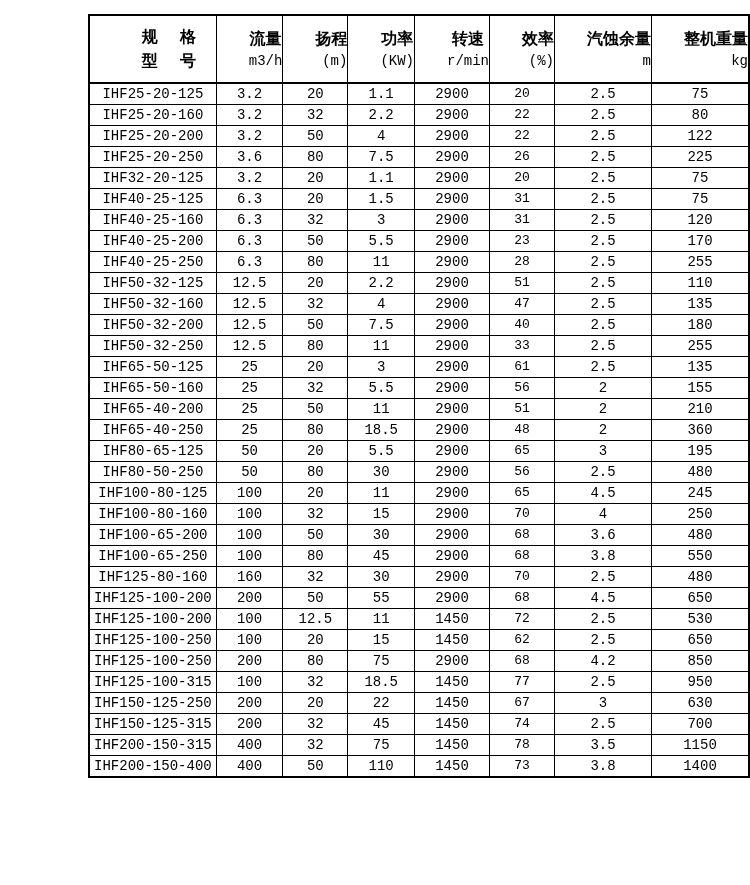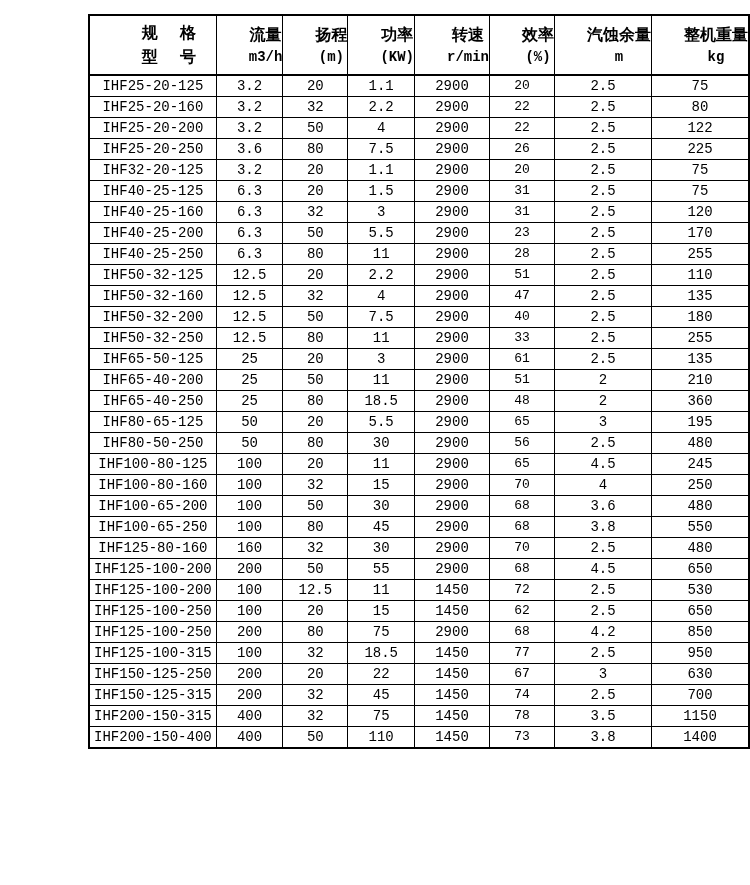--- a/index.html
+++ b/index.html
@@ -24,39 +24,40 @@
     background: #ffffff;
   }
   th, td {
     border: 1px solid #000000;
     text-align: center;
     vertical-align: middle;
     padding: 0;
     overflow: hidden;
   }
   thead th {
-    height: 60px;
+    height: 68px;
     font-weight: bold;
     border-bottom: 2px solid #000000;
     padding-left: 32px;
   }
   .h-line1 {
     display: block;
     font-size: 16px;
     line-height: 24px;
     white-space: pre;
     font-family: "DejaVu Sans", "Liberation Sans", sans-serif;
     font-weight: bold;
   }
   .h-line2 {
     display: block;
     font-size: 14px;
     line-height: 20px;
     white-space: pre;
-    font-weight: bold;
+    font-weight: normal;
+    text-align: right;
   }
   tbody td {
     height: 21px;
     font-size: 14px;
     line-height: 20px;
     white-space: nowrap;
   }
   td.c-eff { font-size: 13px; }
 </style>
 </head>
@@ -245,20 +246,30 @@
     <td class="c-model">IHF65-50-125</td>
     <td class="c-flow">25</td>
     <td class="c-head">20</td>
     <td class="c-power">3</td>
     <td class="c-speed">2900</td>
     <td class="c-eff">61</td>
     <td class="c-npsh">2.5</td>
     <td class="c-weight">135</td>
   </tr>
         <tr>
+    <td class="c-model">IHF65-50-160</td>
+    <td class="c-flow">25</td>
+    <td class="c-head">32</td>
+    <td class="c-power">5.5</td>
+    <td class="c-speed">2900</td>
+    <td class="c-eff">56</td>
+    <td class="c-npsh">2</td>
+    <td class="c-weight">155</td>
+  </tr>
+        <tr>
     <td class="c-model">IHF65-40-200</td>
     <td class="c-flow">25</td>
     <td class="c-head">50</td>
     <td class="c-power">11</td>
     <td class="c-speed">2900</td>
     <td class="c-eff">51</td>
     <td class="c-npsh">2</td>
     <td class="c-weight">210</td>
   </tr>
         <tr>

